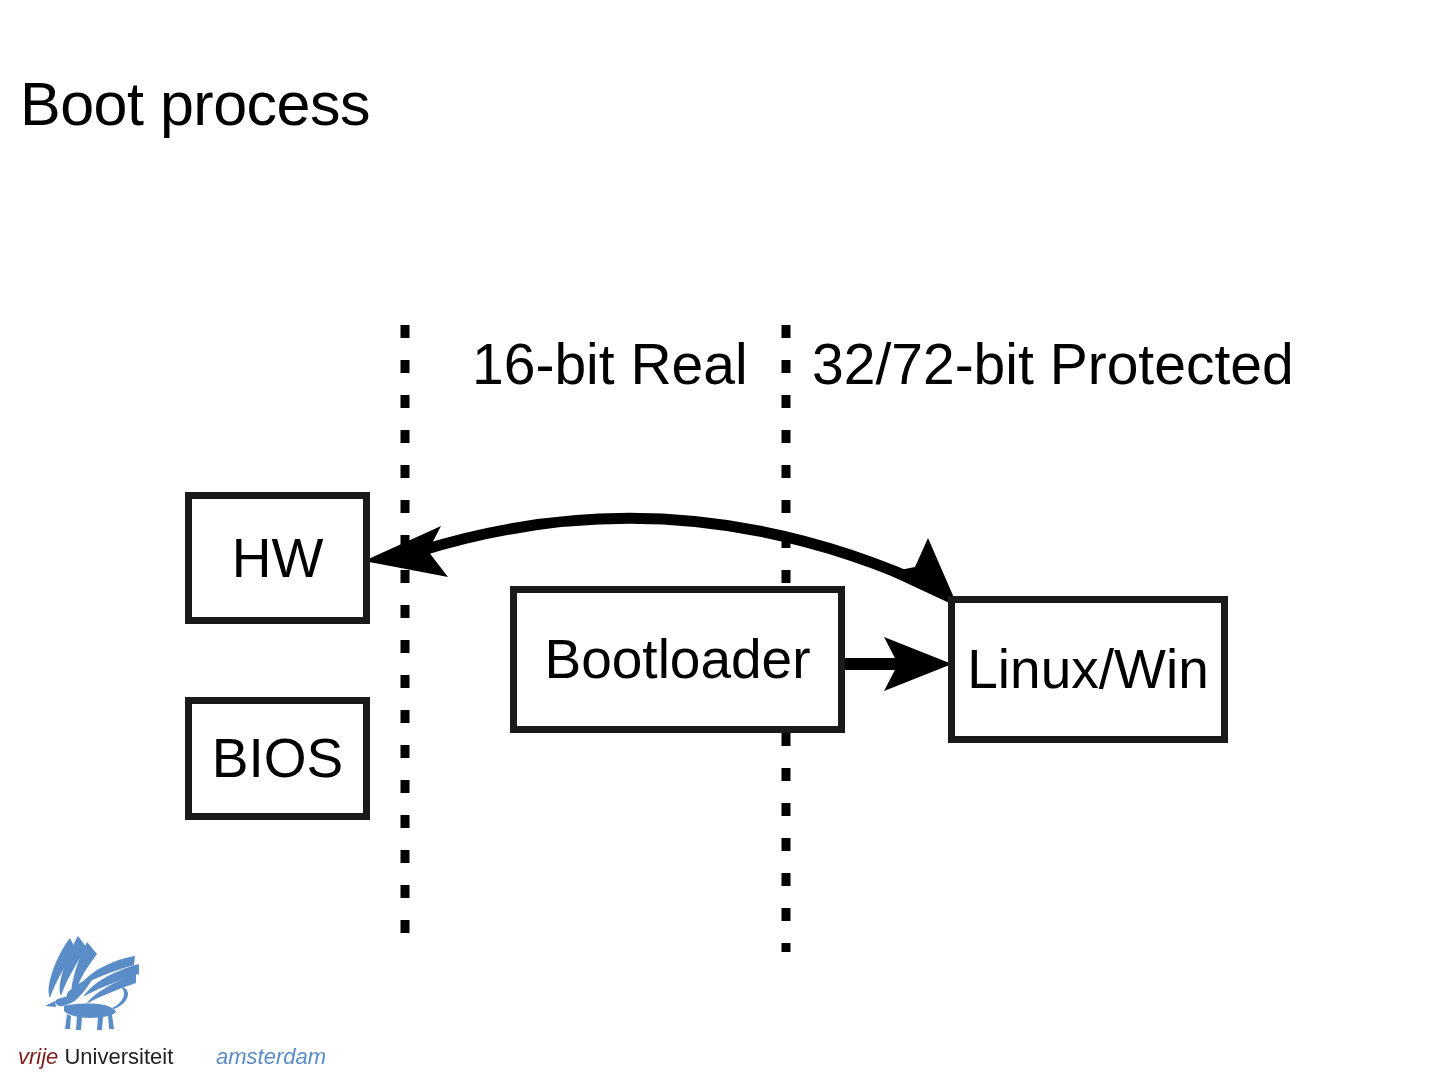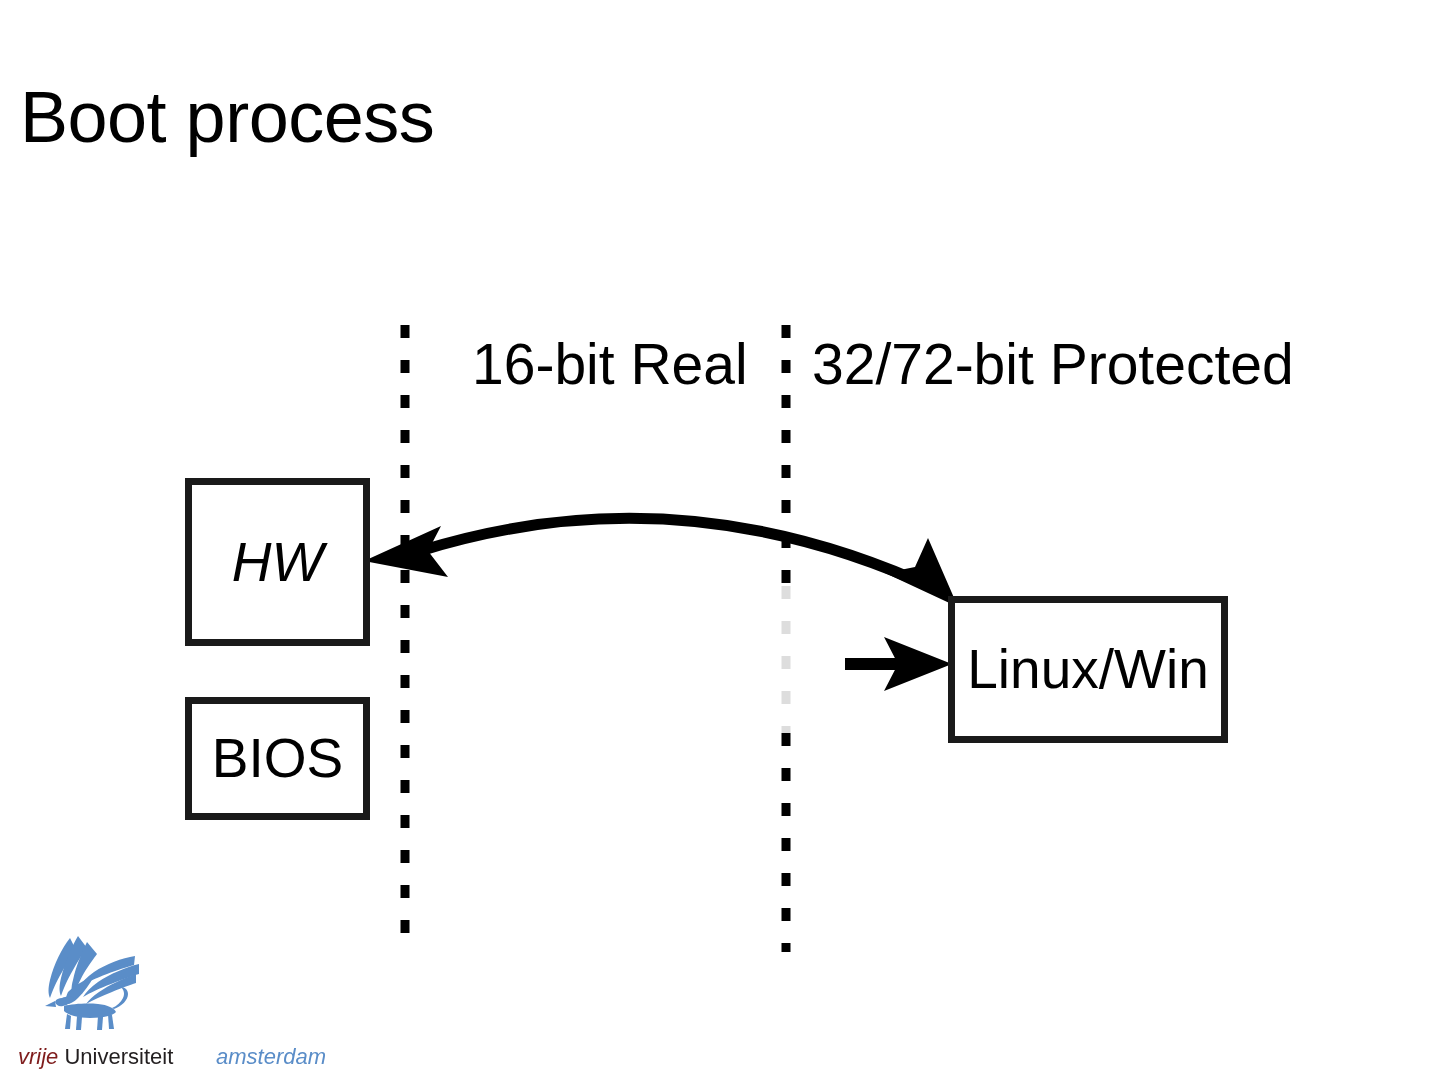--- a/index.html
+++ b/index.html
@@ -17,22 +17,22 @@
     width: 1440px;
     height: 1080px;
     background: #ffffff;
     overflow: hidden;
   }
 
   
   #slide-title {
     position: absolute;
     left: 20px;
-    top: 81px;
-    font-size: 72px;
+    top: 74px;
+    font-size: 61px;
     line-height: 1.0;
     font-weight: 400;
     letter-spacing: -0.5px;
     color: #000000;
     white-space: nowrap;
   }
 
   
   #diagram {
     position: absolute;
@@ -71,21 +71,21 @@
     align-items: center;
     justify-content: center;
   }
   .node-label {
     font-size: 55px;
     line-height: 1.0;
     font-weight: 400;
     color: #000000;
     white-space: nowrap;
   }
-  #box-hw         { left: 185px; top: 478px; width: 185px; height: 168px; font-style: italic; }
+  #box-hw         { left: 185px; top: 492px; width: 185px; height: 132px; }
   #box-bios       { left: 185px; top: 697px; width: 185px; height: 123px; }
   #box-bootloader { left: 510px; top: 586px; width: 335px; height: 147px; }
   #box-os         { left: 948px; top: 586px; width: 280px; height: 147px; margin-top: 10px; }
 
   
   #vu-logo {
     position: absolute;
     left: 18px;
     top: 930px;
     width: 300px;
@@ -168,20 +168,23 @@
     <div class="mode-label" id="mode-label-prot">32/72-bit Protected</div>
 
     <div class="node-box" id="box-hw">
       <span class="node-label">HW</span>
     </div>
 
     <div class="node-box" id="box-bios">
       <span class="node-label">BIOS</span>
     </div>
 
+    <div class="node-box" id="box-bootloader">
+      <span class="node-label">Bootloader</span>
+    </div>
 
     <div class="node-box" id="box-os">
       <span class="node-label">Linux/Win</span>
     </div>
 
   </div>
 
   <div id="vu-logo">
 
     <svg id="vu-mark" viewBox="0 0 105 105" xmlns="http://www.w3.org/2000/svg">

